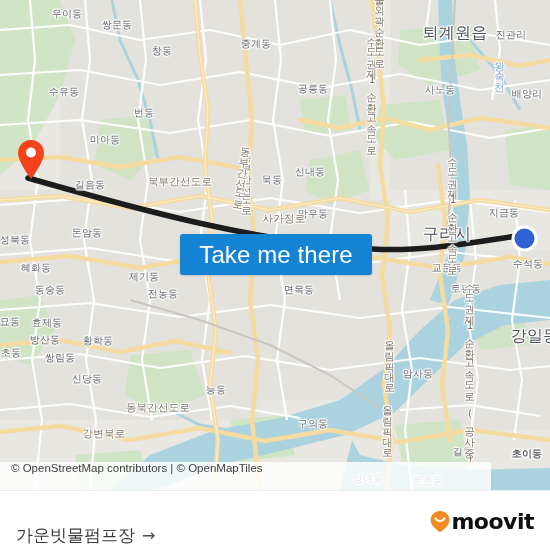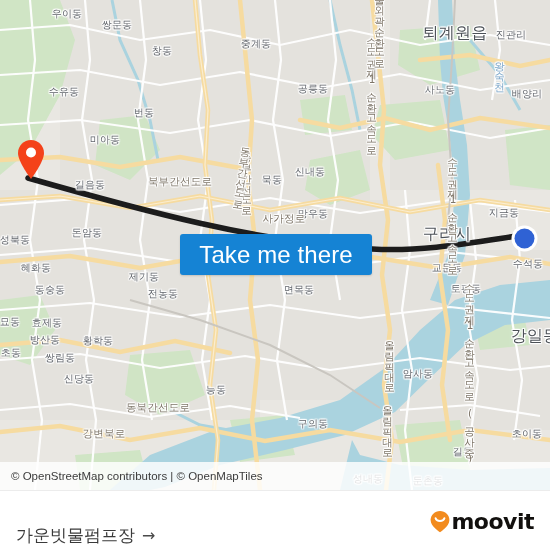--- a/index.html
+++ b/index.html
@@ -49,23 +49,23 @@
     letter-spacing:.1px;
     display:flex;align-items:center;justify-content:center;
     cursor:pointer;
     box-shadow:0 1px 2px rgba(0,0,0,.15);
     z-index:40;
     text-align:right;
   }
 
   
   #attribution{
-    position:absolute;left:0;top:462px;width:550px;height:28px;
+    position:absolute;left:0;top:462px;width:491px;height:28px;
     background:rgba(255,255,255,.82);
-    display:flex;align-items:center;
+    display:flex;align-items:flex-start;
     z-index:45;
   }
   #attribution .attr-text{
     margin-left:11px;
     font-size:11.5px;
     color:#3c3c3c;
     font-family:"Liberation Sans","DejaVu Sans",sans-serif;
     white-space:nowrap;
   }
 
@@ -221,36 +221,36 @@
         <div class="maplabel" style="left: 87px; top: 233px; text-align: right;">돈암동</div>
         <div class="maplabel" style="left: 15px; top: 240px;">성북동</div>
         <div class="maplabel" style="left: 36px; top: 268px;">혜화동</div>
         <div class="maplabel" style="left: 50px; top: 290px;">동숭동</div>
         <div class="maplabel" style="left: 10px; top: 322px;">묘동</div>
         <div class="maplabel" style="left: 47px; top: 323px;">효제동</div>
         <div class="maplabel" style="left: 45px; top: 340px;">방산동</div>
         <div class="maplabel" style="left: 11px; top: 353px;">초동</div>
         <div class="maplabel" style="left: 60px; top: 358px;">쌍림동</div>
         <div class="maplabel" style="left: 98px; top: 341px;">황학동</div>
-        <div class="maplabel" style="left: 79px; top: 379px;">신당동</div>
+        <div class="maplabel" style="left: 87px; top: 379px;">신당동</div>
         <div class="maplabel" style="left: 144px; top: 277px;">제기동</div>
         <div class="maplabel" style="left: 163px; top: 294px;">전농동</div>
         <div class="maplabel" style="left: 299px; top: 290px;">면목동</div>
         <div class="maplabel" style="left: 216px; top: 390px;">능동</div>
         <div class="maplabel" style="left: 313px; top: 424px;">구의동</div>
         <div class="maplabel" style="left: 313px; top: 214px;">망우동</div>
         <div class="maplabel big" style="left: 418px; top: 234px; margin-left: 29px;">구리시</div>
         <div class="maplabel" style="left: 408px; top: 268px; margin-left: 39px;">교문동</div>
         <div class="maplabel" style="left: 504px; top: 213px;">지금동</div>
         <div class="maplabel" style="left: 528px; top: 264px;">수석동</div>
         <div class="maplabel" style="left: 466px; top: 289px;">토평동</div>
         <div class="maplabel" style="left: 418px; top: 374px;">암사동</div>
         <div class="maplabel big" style="left: 535px; top: 336px;">강일동</div>
         <div class="maplabel" style="left: 463px; top: 452px;">길동</div>
-        <div class="maplabel" style="left: 527px; top: 434px;">초이동</div>
+        <div class="maplabel" style="left: 527px; top: 454px; font-weight: bold;">초이동</div>
         <div class="maplabel" style="left: 368px; top: 479px;">성내동</div>
         <div class="maplabel" style="left: 428px; top: 481px;">둔촌동</div>
         <div class="maplabel road" style="left: 284px; top: 219px;">사가정로</div>
         <div class="maplabel road" style="left: 180px; top: 182px;">북부간선도로</div>
         <div class="maplabel road" style="left: 104px; top: 434px;">강변북로</div>
         <div class="maplabel road" style="left: 158px; top: 408px;">동북간선도로</div>
         <div class="maplabel road vert" style="left: 247px; top: 178px;">동부간선도로</div>
         <div class="maplabel road vert" style="left: 243px; top: 172px; transform: translate(-50%, -50%) rotate(8deg);">동부간선도로</div>
         <div class="maplabel road vert" style="left: 372px; top: 90px;">수도권제1순환고속도로</div>
         <div class="maplabel road vert" style="left: 453px; top: 210px;">수도권제1순환고속도로</div>

